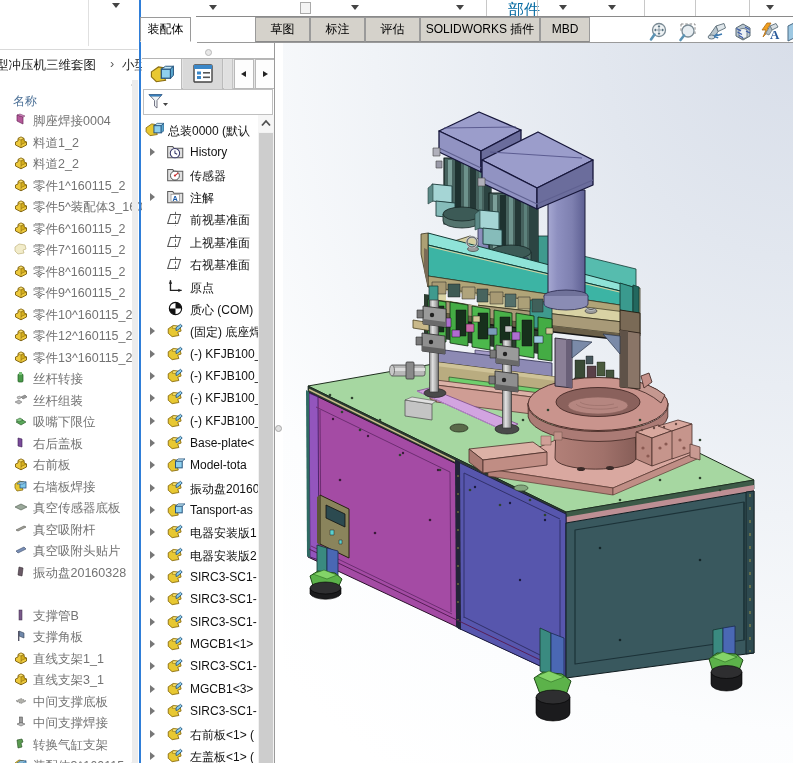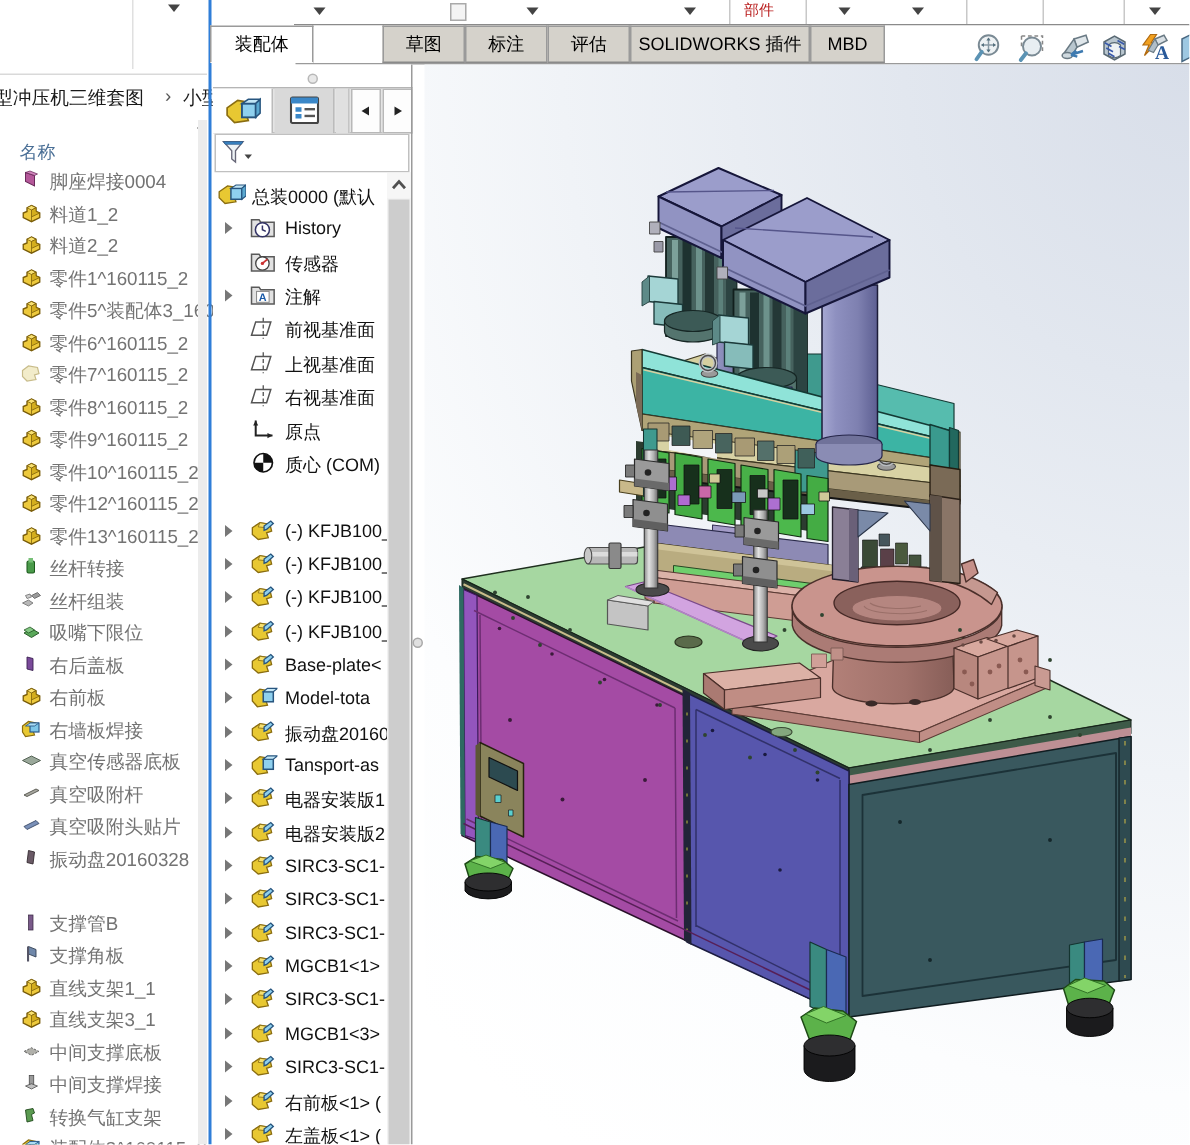--- a/index.html
+++ b/index.html
@@ -314,33 +314,33 @@
   <div id="exp-sbtrack" class="abs"></div>
   <div id="winborder" class="abs"></div>
 
   <div id="sw" class="abs">
     <div id="ribbontop" class="abs">
       <div class="rt-arrow" style="left:67px;"></div>
       <div class="abs" style="left:158px; top:2px; width:11px; height:12px; border:1px solid #aaa; background:#f4f4f4;"></div>
       <div class="rt-arrow" style="left:209px;"></div>
       <div class="rt-arrow" style="left:314px;"></div>
       <div class="rt-sep" style="left:344px;"></div>
-      <div class="abs" style="left:354px; top:0px; font-size:10px; color:#b91c1c; overflow:hidden; height:16px;">部件</div>
+      <div class="abs" style="left:366px; top:0px; font-size:16px; color:#0369a1; overflow:hidden; height:16px;">部件</div>
       <div class="rt-sep" style="left:395px;"></div>
       <div class="rt-arrow" style="left:417px;"></div>
       <div class="rt-arrow" style="left:466px;"></div>
       <div class="rt-sep" style="left:502px;"></div>
       <div class="rt-sep" style="left:553px;"></div>
       <div class="rt-sep" style="left:607px;"></div>
       <div class="rt-arrow" style="left:624px;"></div>
       <div id="rt-line" class="abs"></div>
     </div>
 
     <div id="tabrow" class="abs">
-      <div class="swtab active" style="left:-2px; width:69px;">装配体</div>
+      <div class="swtab active" style="left:-2px; width:51px;">装配体</div>
       <div class="swtab" style="left:57px; width:56px;margin-top:39px;">布局</div>
       <div class="swtab" style="left:113px; width:55px;">草图</div>
       <div class="swtab" style="left:168px; width:55px;">标注</div>
       <div class="swtab" style="left:223px; width:55px;">评估</div>
       <div class="swtab" style="left:278px; width:120px;">SOLIDWORKS 插件</div>
       <div class="swtab" style="left:398px; width:50px;">MBD</div>
       <div id="tabrow-underline"></div>
     </div>
 
     <div id="viewtools" class="abs">
@@ -876,20 +876,29 @@
             <span class="tt">原点</span>
           </div>
           <div class="tr-row" style="top:182.8px;">
             <span class="ti"><svg width="19" height="19" viewBox="0 0 17 17">
                 <circle cx="8.5" cy="8.5" r="5.5" fill="#fff" stroke="#111" stroke-width="1"></circle>
                 <path d="M8.5 3 A5.5 5.5 0 0 1 14 8.5 L8.5 8.5 Z" fill="#111"></path>
                 <path d="M8.5 14 A5.5 5.5 0 0 1 3 8.5 L8.5 8.5 Z" fill="#111"></path>
               </svg></span>
             <span class="tt">质心 (COM)</span>
           </div>
+          <div class="tr-row" style="top:205.2px;">
+            <span class="arr"></span>
+            <span class="ti"><svg width="19" height="19" viewBox="0 0 17 17">
+                <path d="M2 7 L6.5 4 L12.5 5 L13.5 9 L10.5 10 L11.5 13 L5.5 14 L2 11 Z" fill="#e8c832" stroke="#8a6d10" stroke-width="0.8"></path>
+                <path d="M6.5 4 L12.5 5 L10.5 7 L5.5 6.5 Z" fill="#f6e070" stroke="#8a6d10" stroke-width="0.5"></path>
+                <path d="M9 6 L13 3 L14.5 4.5 L10.5 8 L9 8.5 Z" fill="#8fd0ee" stroke="#27557f" stroke-width="0.8"></path>
+              </svg></span>
+            <span class="tt">(固定) 底座焊</span>
+          </div>
           <div class="tr-row" style="top:227.5px;">
             <span class="arr"></span>
             <span class="ti"><svg width="19" height="19" viewBox="0 0 17 17">
                 <path d="M2 7 L6.5 4 L12.5 5 L13.5 9 L10.5 10 L11.5 13 L5.5 14 L2 11 Z" fill="#e8c832" stroke="#8a6d10" stroke-width="0.8"></path>
                 <path d="M6.5 4 L12.5 5 L10.5 7 L5.5 6.5 Z" fill="#f6e070" stroke="#8a6d10" stroke-width="0.5"></path>
                 <path d="M9 6 L13 3 L14.5 4.5 L10.5 8 L9 8.5 Z" fill="#8fd0ee" stroke="#27557f" stroke-width="0.8"></path>
               </svg></span>
             <span class="tt">(-) KFJB100_</span>
           </div>
           <div class="tr-row" style="top:249.9px;">

